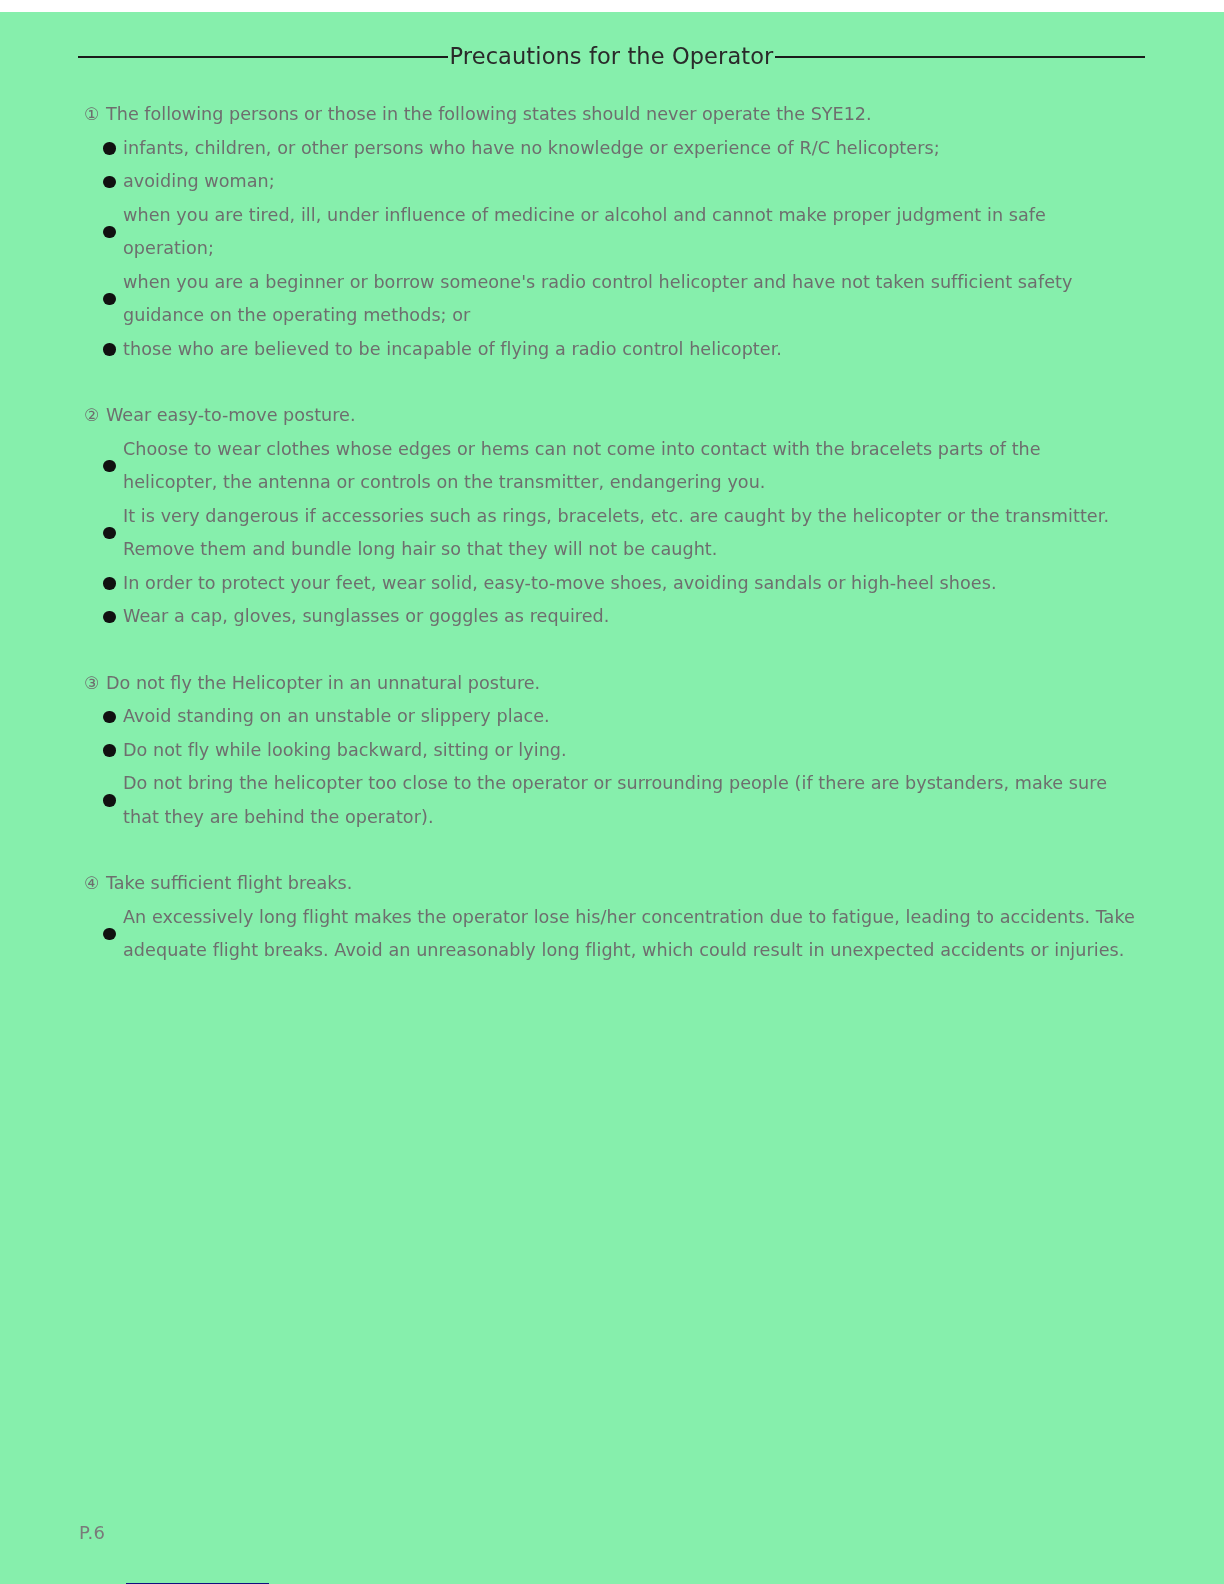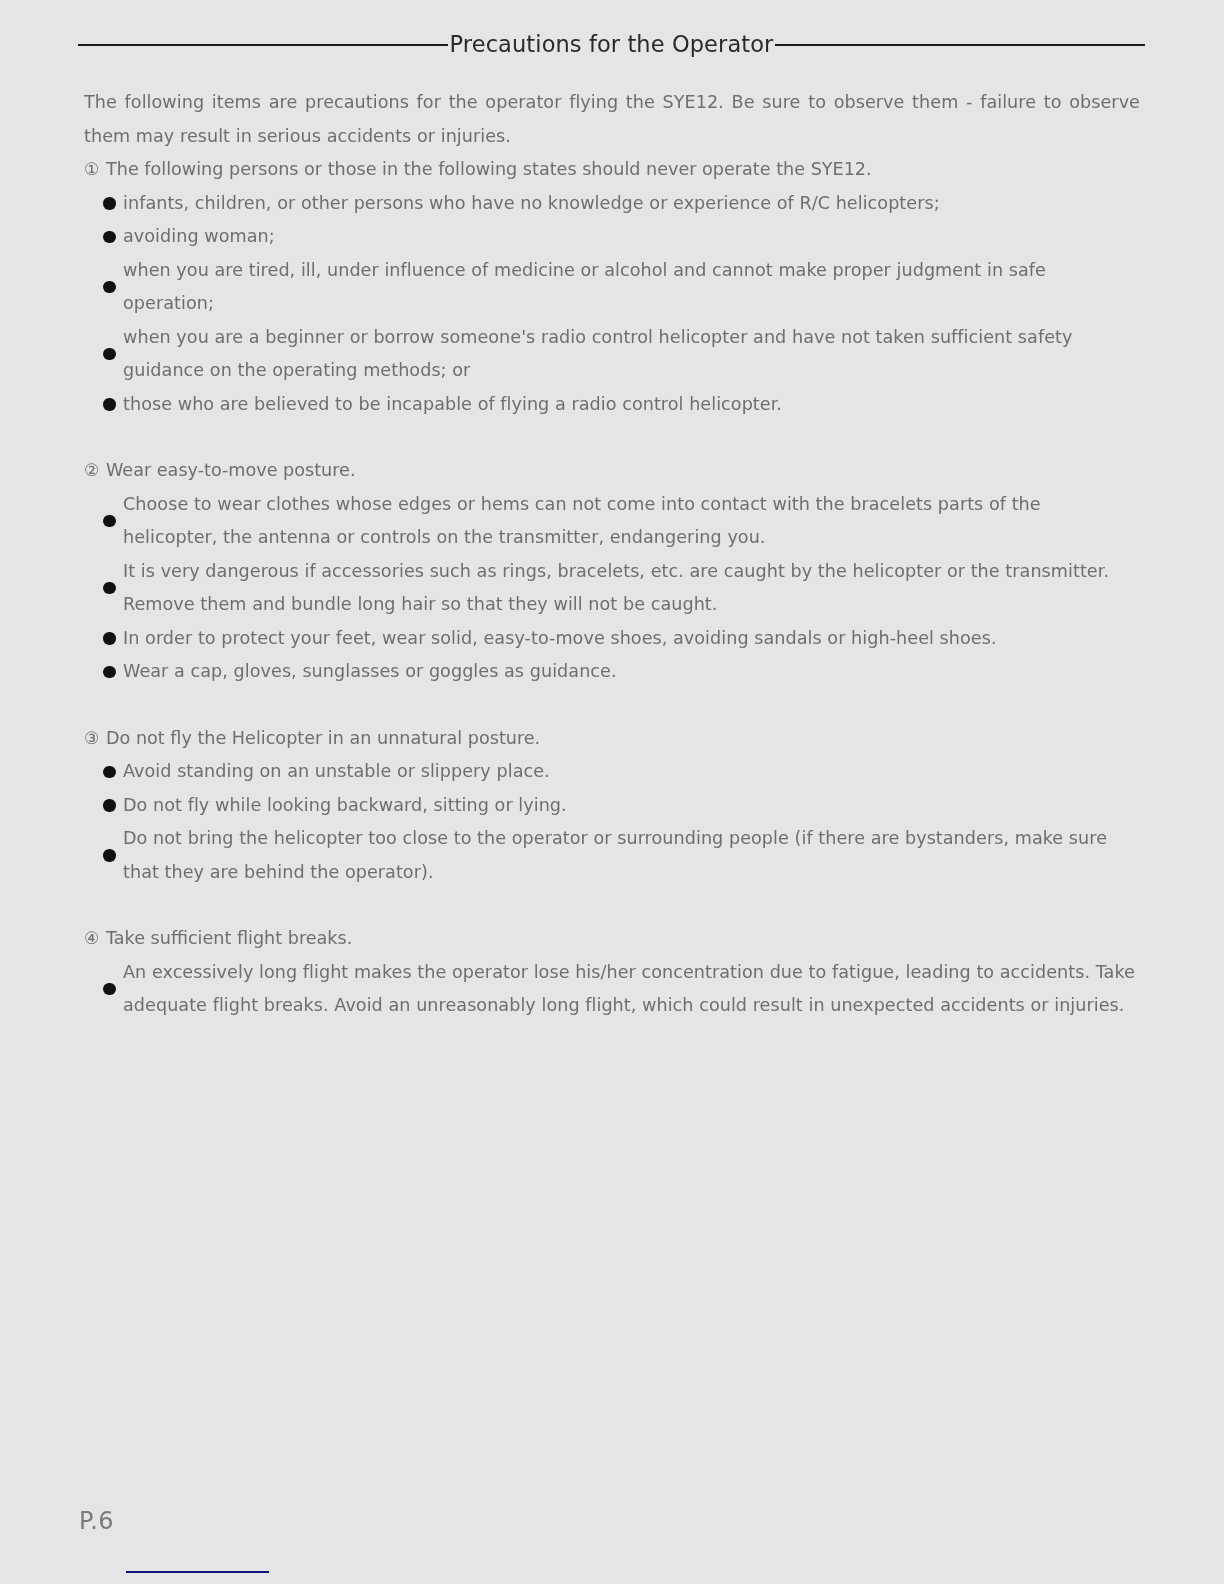--- a/index.html
+++ b/index.html
@@ -13,21 +13,22 @@
     height: 1584px;
     position: relative;
     font-family: "DejaVu Sans", sans-serif;
     overflow: hidden;
   }
 
   
   .page {
     position: absolute;
     inset: 0;
-    background: #e5e5e5;
+    background: #86efac;
+    margin-top: 12px;
   }
 
   
   .page-header {
     position: absolute;
     left: 78px;
     top: 28px;
     width: 1067px;
     height: 34px;
     display: flex;
@@ -127,21 +128,21 @@
     position: absolute;
     left: 0;
     top: 1500px;
     width: 1224px;
     height: 84px;
   }
   .page-num {
     position: absolute;
     left: 79px;
     top: 10px;
-    font-size: 24px;
+    font-size: 18px;
     line-height: 22px;
     color: #7a7a7a;
     letter-spacing: 0.4px;
   }
   .footer-rule {
     position: absolute;
     left: 126px;
     top: 71px;
     width: 143px;
     height: 0;
@@ -154,21 +155,20 @@
 <div class="page">
 
   <div class="page-header">
     <span class="hdr-rule"></span>
     <span class="hdr-title">Precautions for the Operator</span>
     <span class="hdr-rule"></span>
   </div>
 
   <div class="content">
 
-    <p class="intro">The following items are precautions for the operator flying the SYE12. Be sure to observe them - failure to observe them may result in serious accidents or injuries.</p>
 
     <div class="sec-head">
       <span class="sec-num">①</span>
       <span class="sec-title">The following persons or those in the following states should never operate the SYE12.</span>
     </div>
     <ul class="blist">
       <li class="bitem">
         <span class="bullet-dot">
             <i></i>
           </span>
@@ -222,21 +222,21 @@
       <li class="bitem">
         <span class="bullet-dot">
             <i></i>
           </span>
         <span class="bitem-text">In order to protect your feet, wear solid, easy-to-move shoes, avoiding sandals or high-heel shoes.</span>
       </li>
       <li class="bitem">
         <span class="bullet-dot">
             <i></i>
           </span>
-        <span class="bitem-text">Wear a cap, gloves, sunglasses or goggles as guidance.</span>
+        <span class="bitem-text">Wear a cap, gloves, sunglasses or goggles as required.</span>
       </li>
     </ul>
 
     <div class="gap"></div>
 
     <div class="sec-head">
       <span class="sec-num">③</span>
       <span class="sec-title">Do not fly the Helicopter in an unnatural posture.</span>
     </div>
     <ul class="blist">

